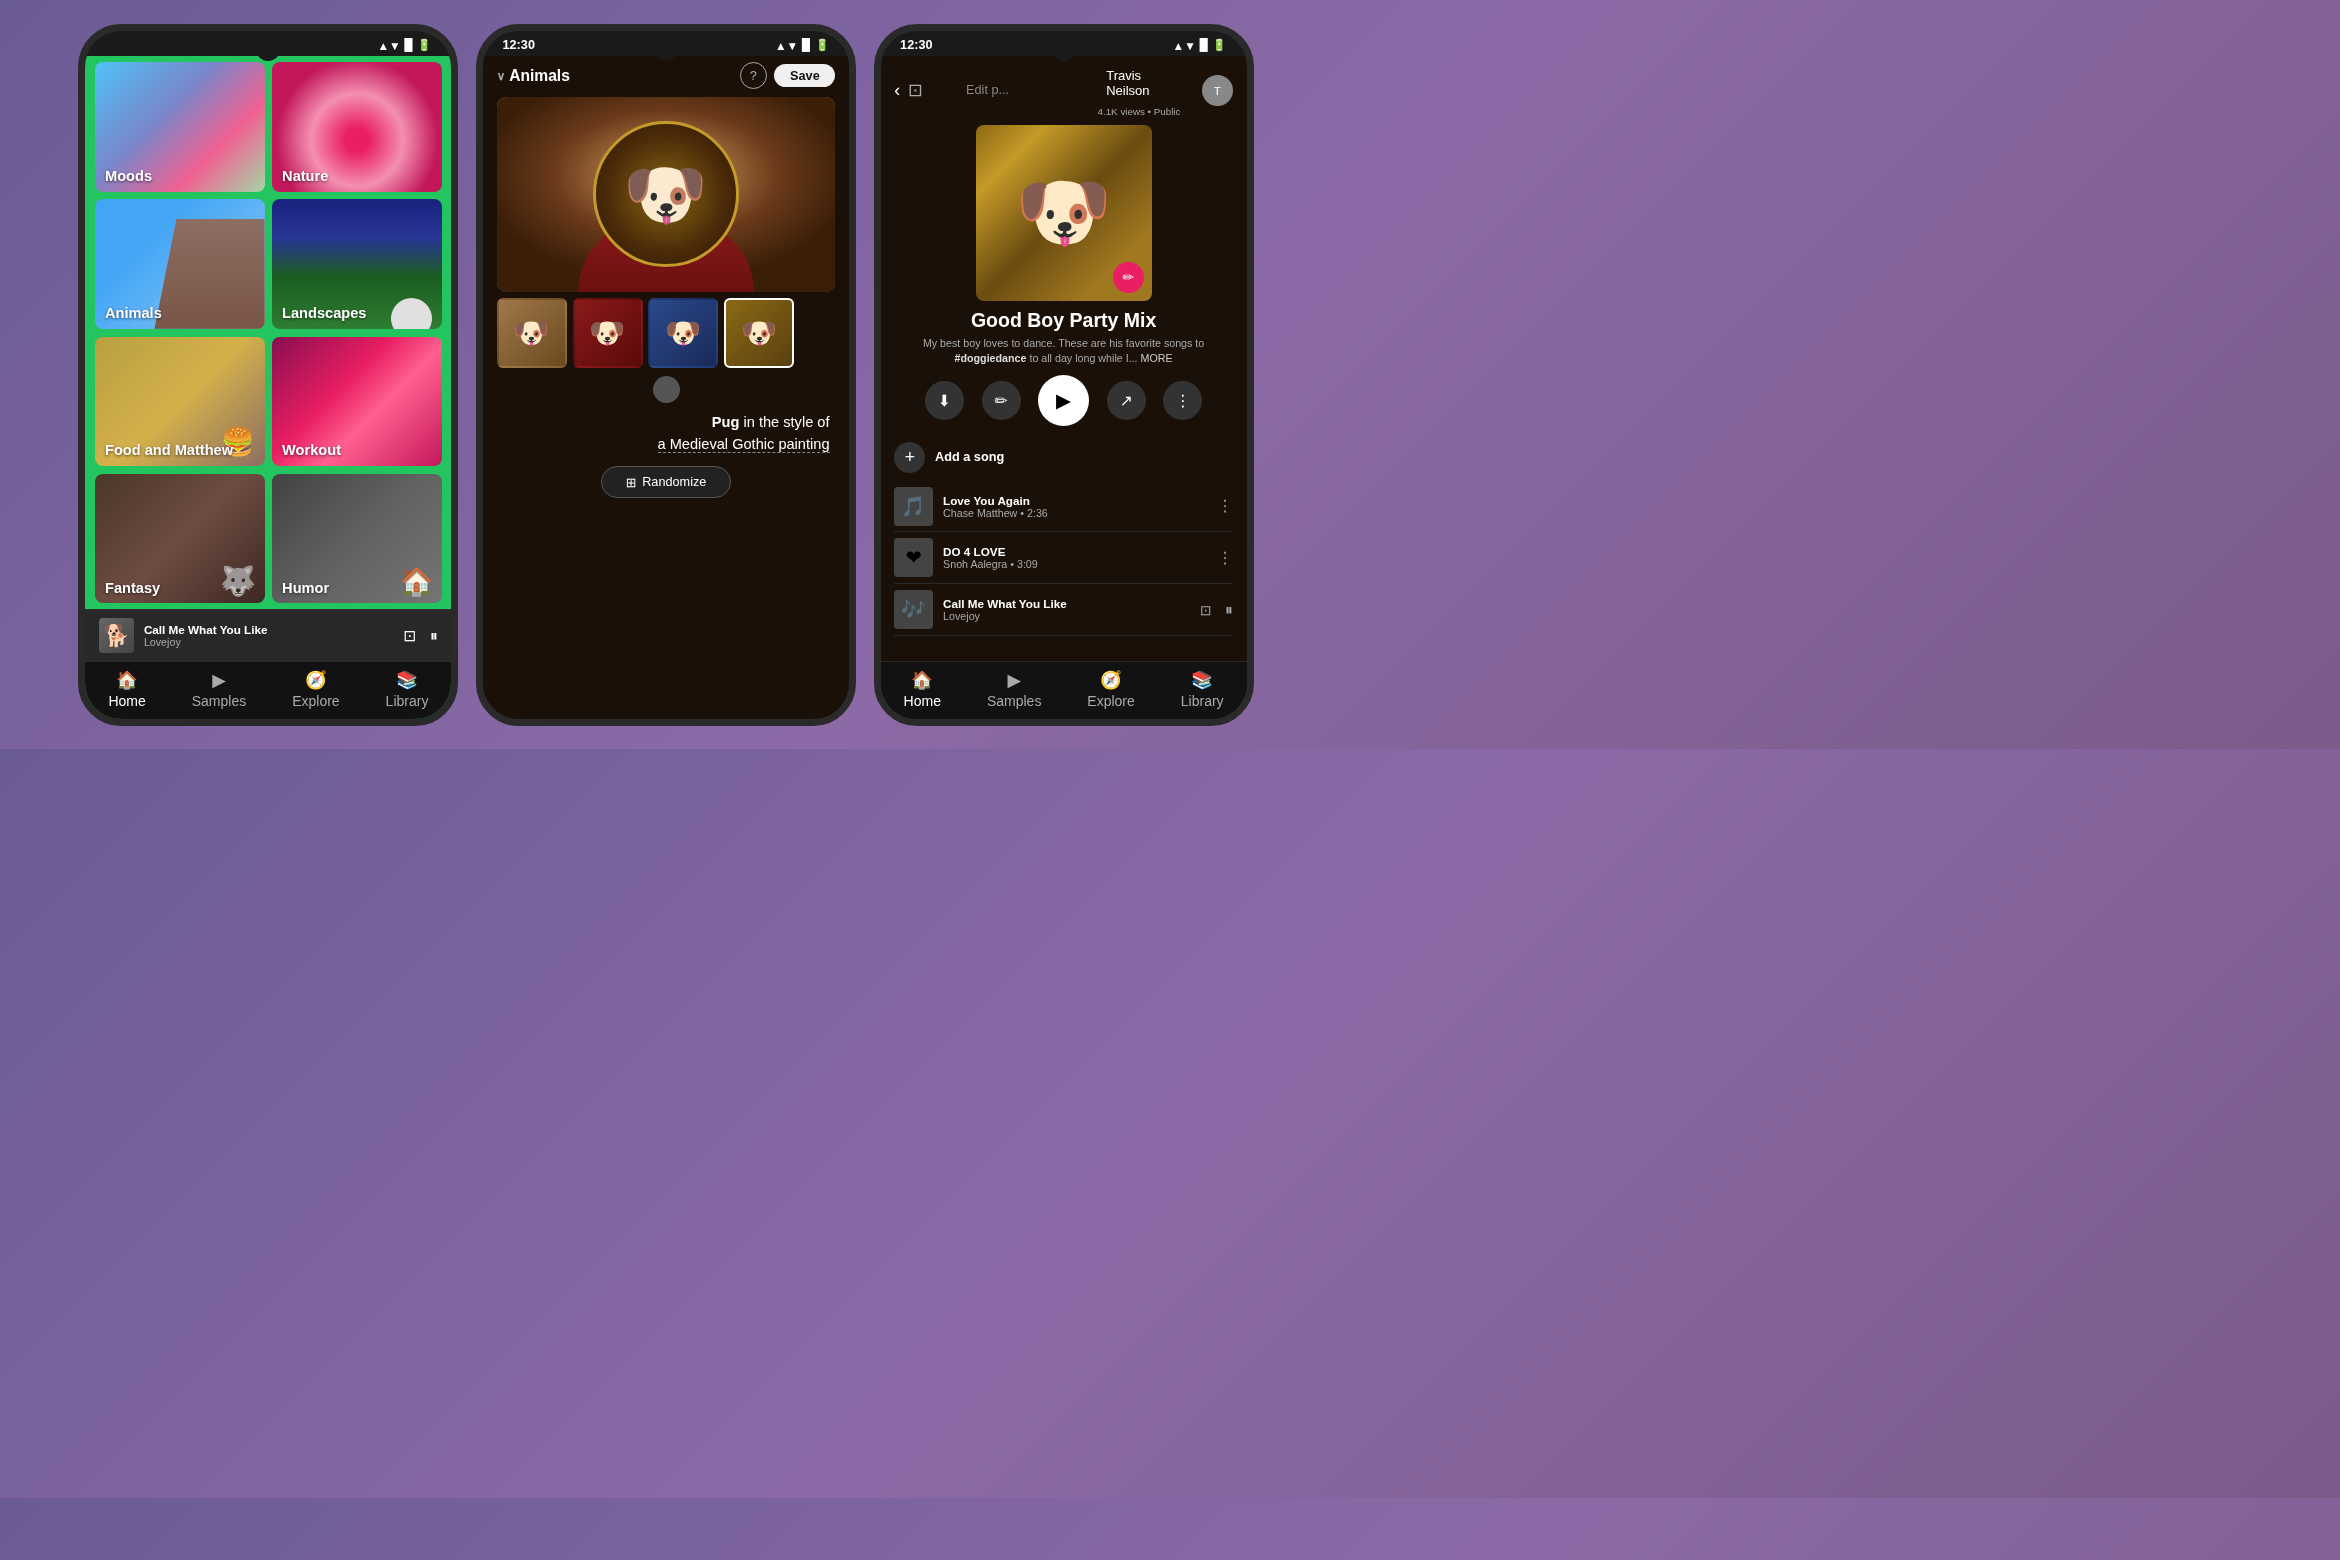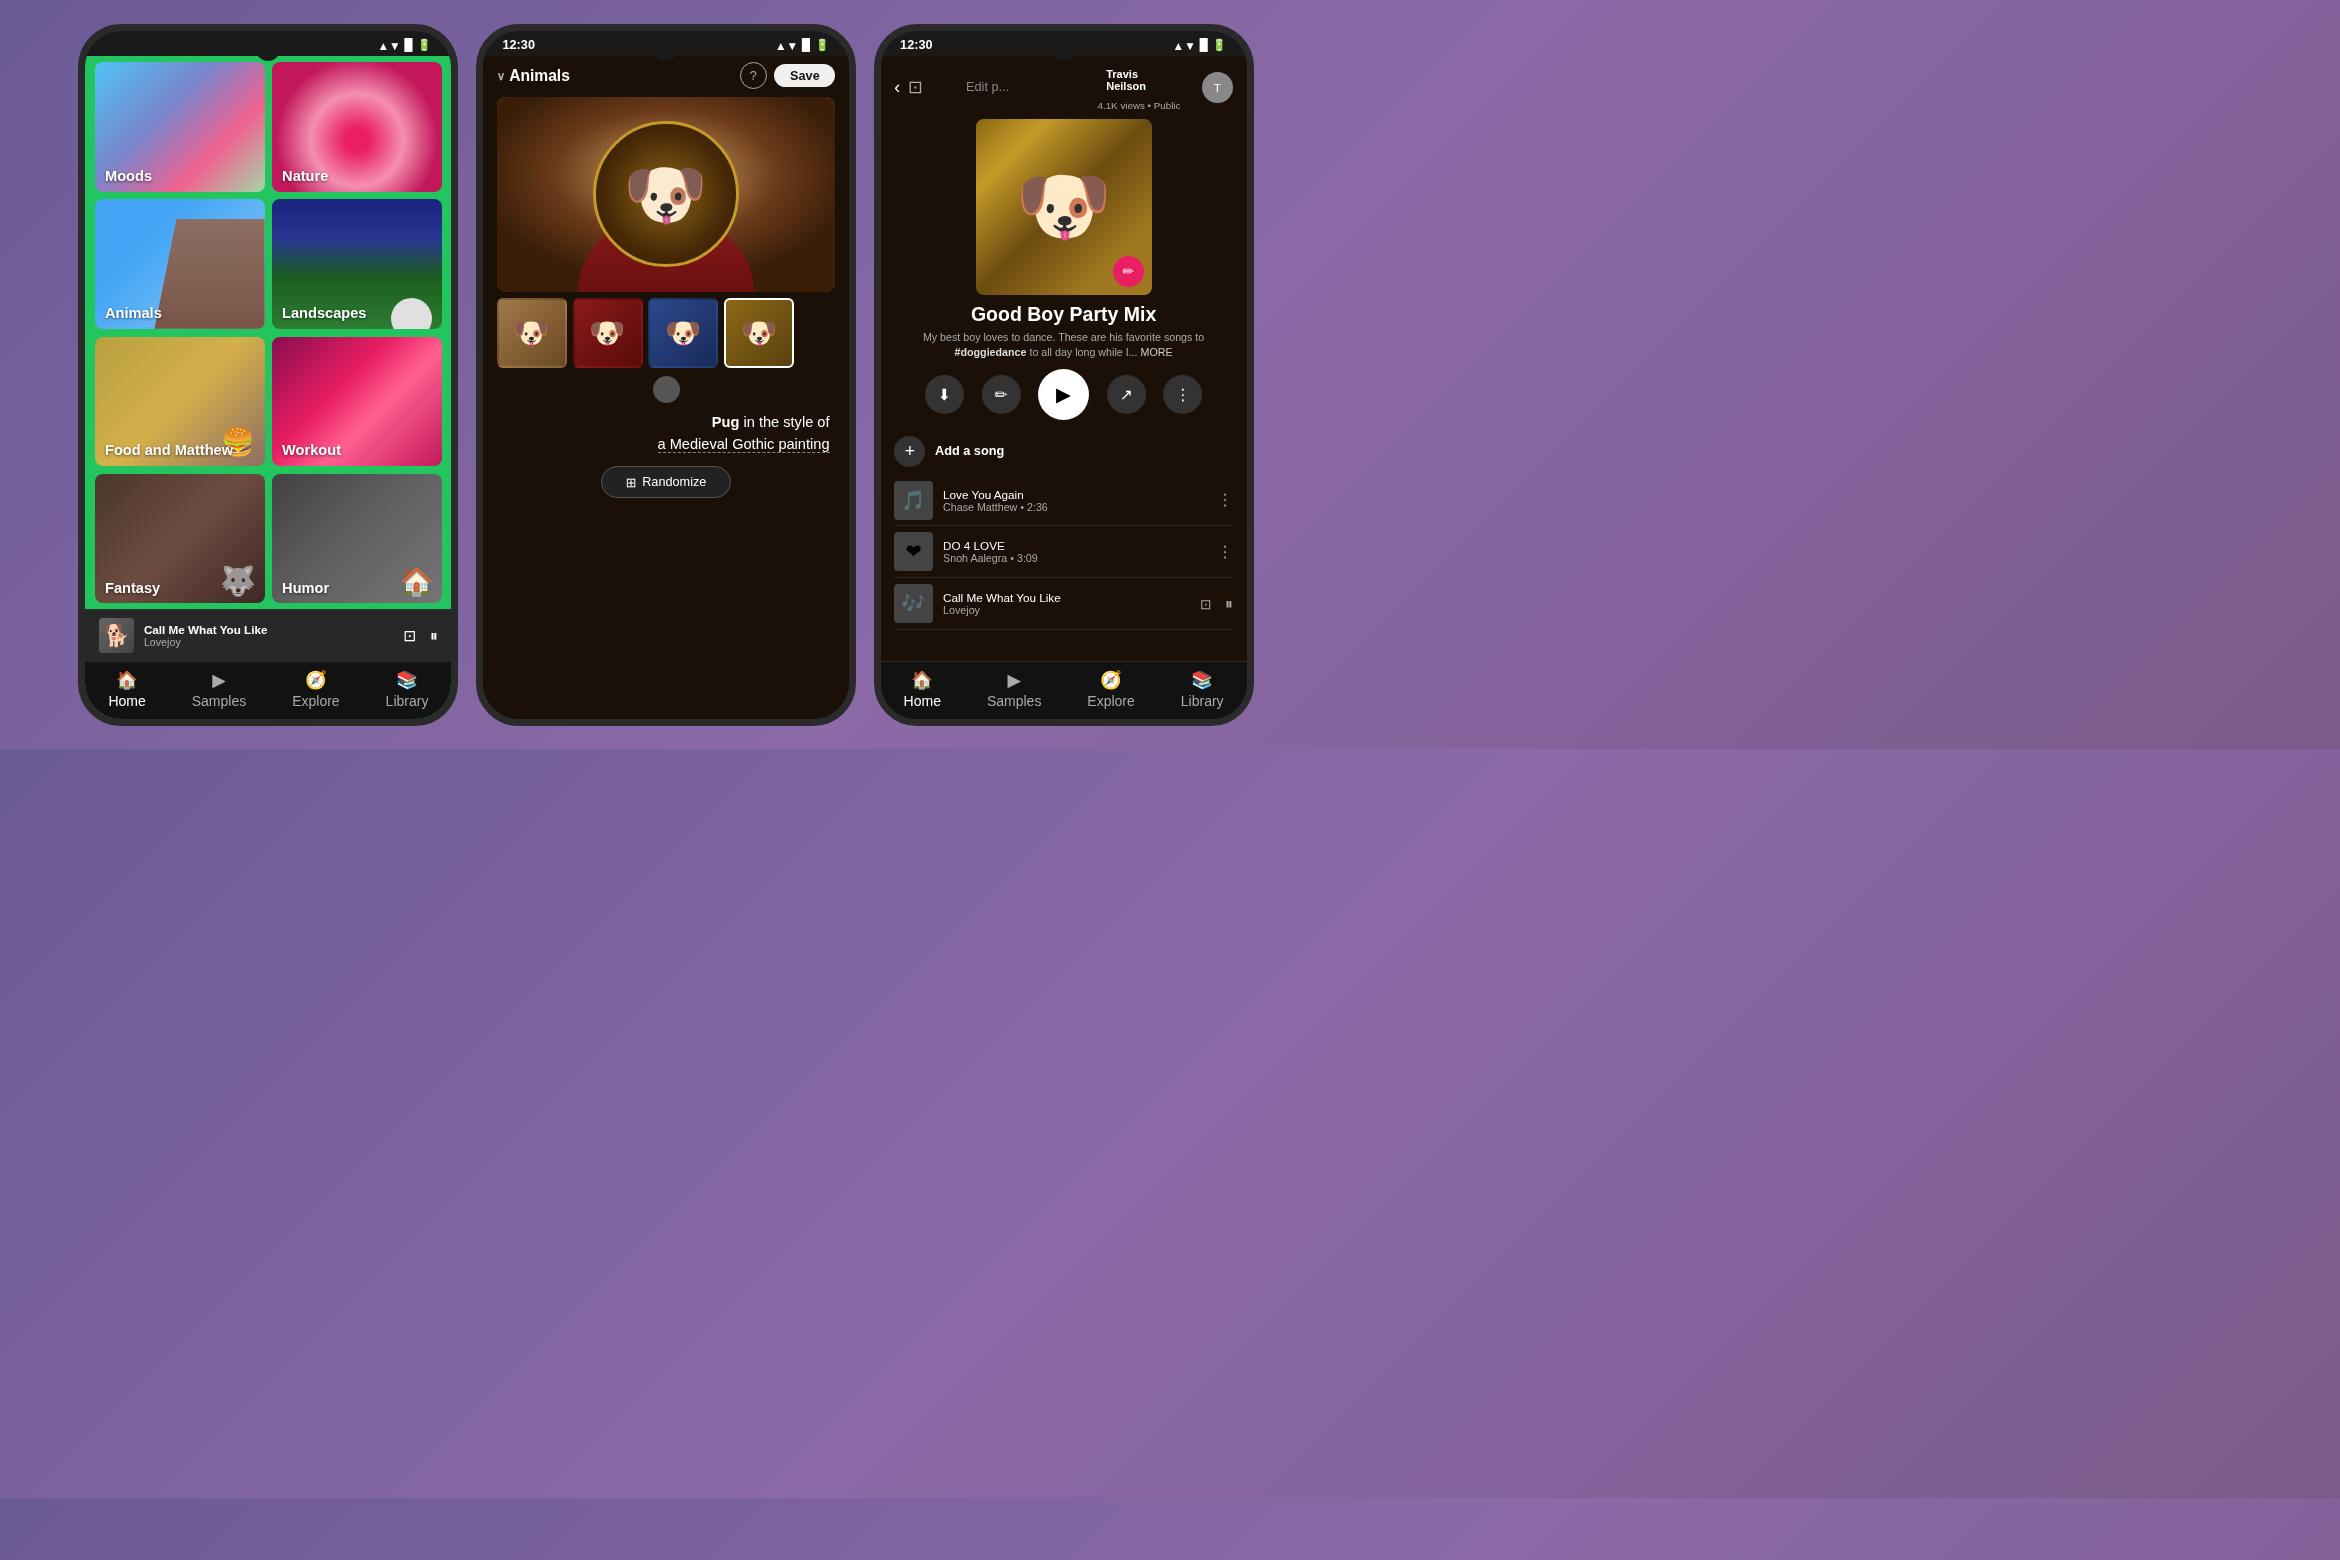--- a/index.html
+++ b/index.html
@@ -353,21 +353,21 @@
       padding: 5.9px 13.7px 2px;
       gap: 7.8px;
     }
     .pl-header .back-btn { color: #fff; font-size: 17.6px; cursor: pointer; }
     .pl-header .edit-btn {
       flex: 1;
       color: #888;
       font-size: 12.7px;
       text-align: center;
     }
-    .pl-header .user-name { color: #fff; font-size: 11px; font-weight: 700; margin-left: 40px; }
+    .pl-header .user-name { color: #fff; font-size: 13px; font-weight: 400; margin-left: 40px; }
     .pl-header .user-meta { color: #aaa; font-size: 9.8px; }
     .pl-avatar {
       width: 31px; height: 31px;
       border-radius: 50%;
       background: #888;
       display: flex; align-items: center; justify-content: center;
       color: #fff; font-size: 11.7px;
     }
     .pl-cast {
       color: #aaa; font-size: 17.6px; cursor: pointer;
@@ -462,21 +462,21 @@
     }
     .song-thumb {
       width: 39px; height: 39px;
       border-radius: 3.9px;
       background: #444;
       flex-shrink: 0;
       display: flex; align-items: center; justify-content: center;
       font-size: 19.5px;
     }
     .song-info { flex: 1; }
-    .song-title { color: #fff; font-size: 11.7px; font-weight: 400; }
+    .song-title { color: #fff; font-size: 11.7px; font-weight: 700; }
     .song-meta { color: #aaa; font-size: 10.7px; }
     .song-more { color: #aaa; font-size: 15.6px; cursor: pointer; }
     .song-cast { color: #aaa; font-size: 13.7px; cursor: pointer; margin-right: 3.9px; }
   </style>
 </head>
 <body>
 
 <div class="phone">
   <div class="status-bar">
     <span class="time"></span>

